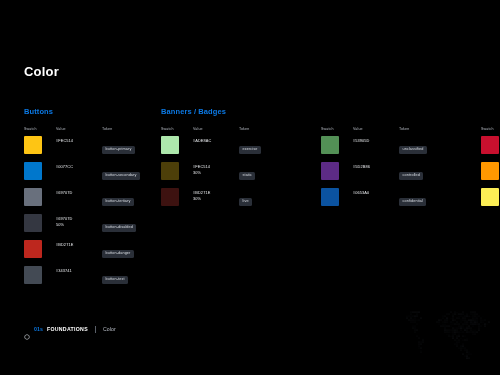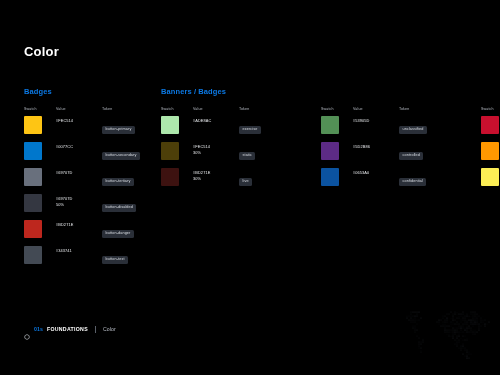--- a/index.html
+++ b/index.html
@@ -3,21 +3,21 @@
 <meta charset="utf-8">
 <style>
   html,body{margin:0;padding:0;}
   body{
     width:500px;height:375px;overflow:hidden;
     background:#000000;
     font-family:"Liberation Sans",sans-serif;
     color:#ffffff;
     position:relative;
   }
-  .slide{position:absolute;inset:0;}
+  .slide{position:absolute;inset:0;margin-top:20px;}
 
   
   .page-title{
     position:absolute;left:24px;top:45px;
     font-size:13px;font-weight:bold;letter-spacing:.2px;
     color:#ffffff;line-height:1;
   }
 
   
   .section{position:absolute;}
@@ -91,21 +91,21 @@
   }
 </style>
 </head>
 <body>
 
 <div class="slide">
 
   <div class="page-title">Color</div>
 
   <div class="section" id="section-0" style="left:24px;top:88px;">
-    <div class="section-heading">Badges</div>
+    <div class="section-heading">Buttons</div>
     <div class="tables">
         <div class="ctable">
           <div class="thead">
             <div class="th col-sw">Swatch</div>
             <div class="th col-val">Value</div>
             <div class="th col-tok">Token</div>
           </div>
           <div class="trow">
             <div class="col-sw">
               <span class="swatch" style="background: rgb(254, 197, 20);"></span>

